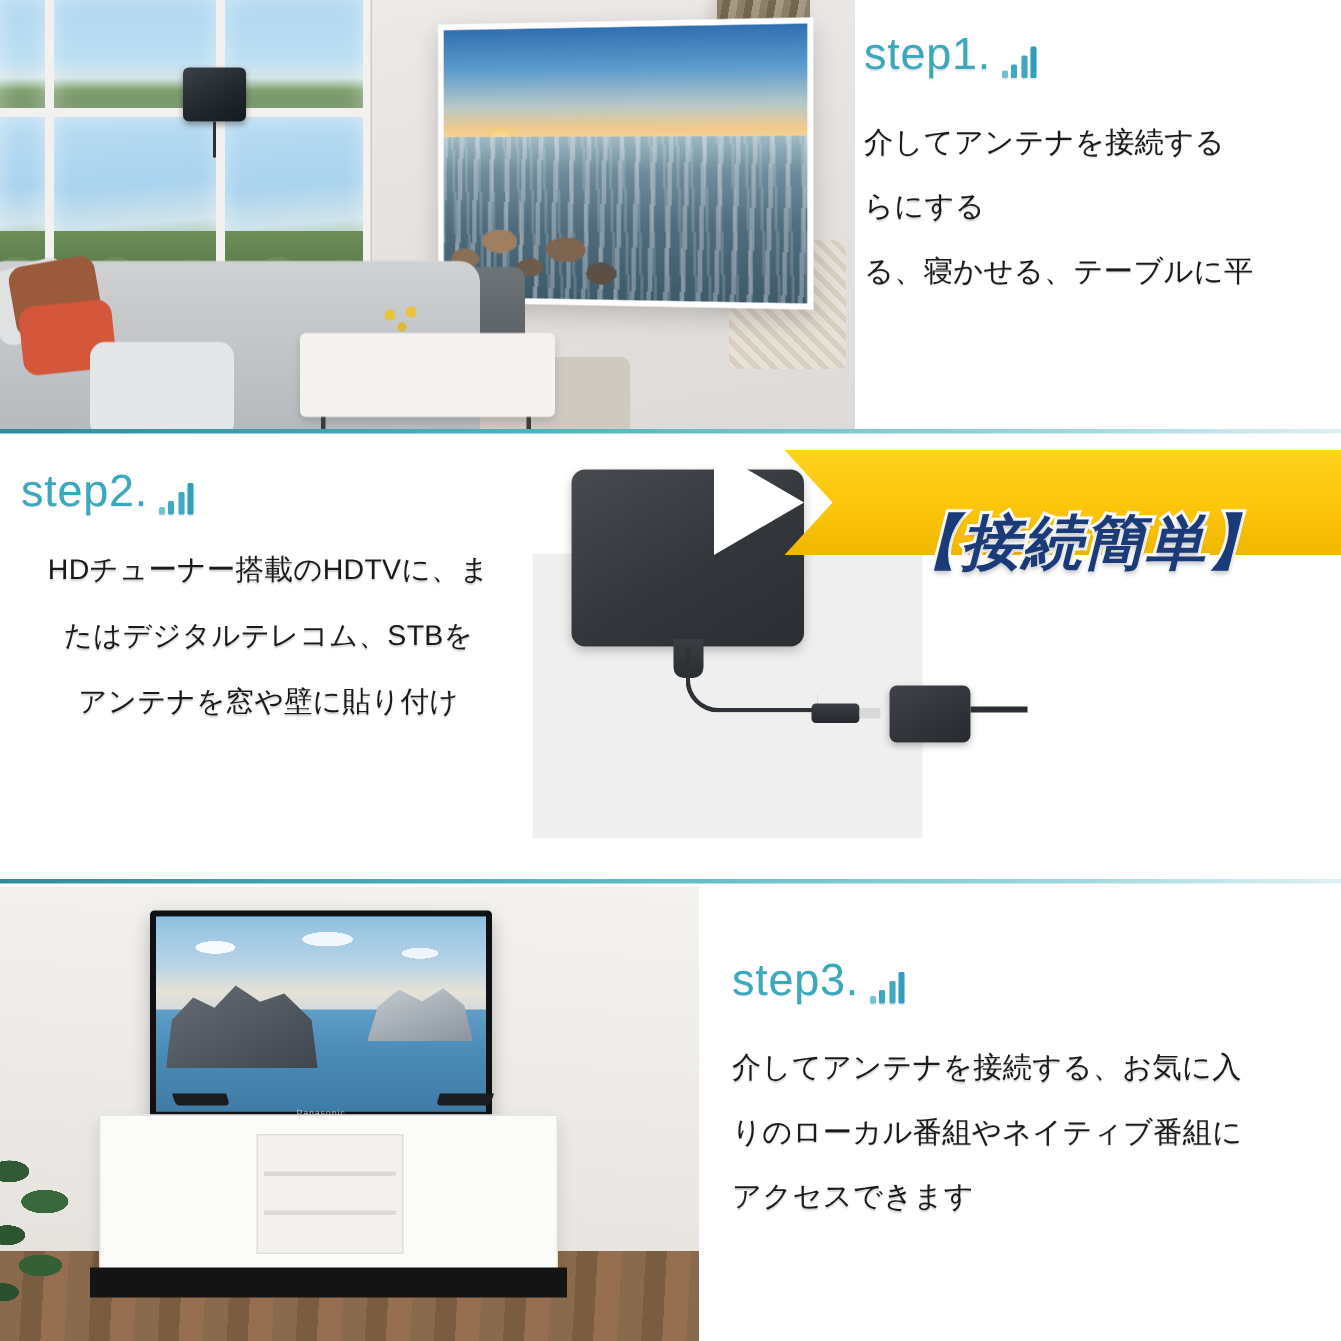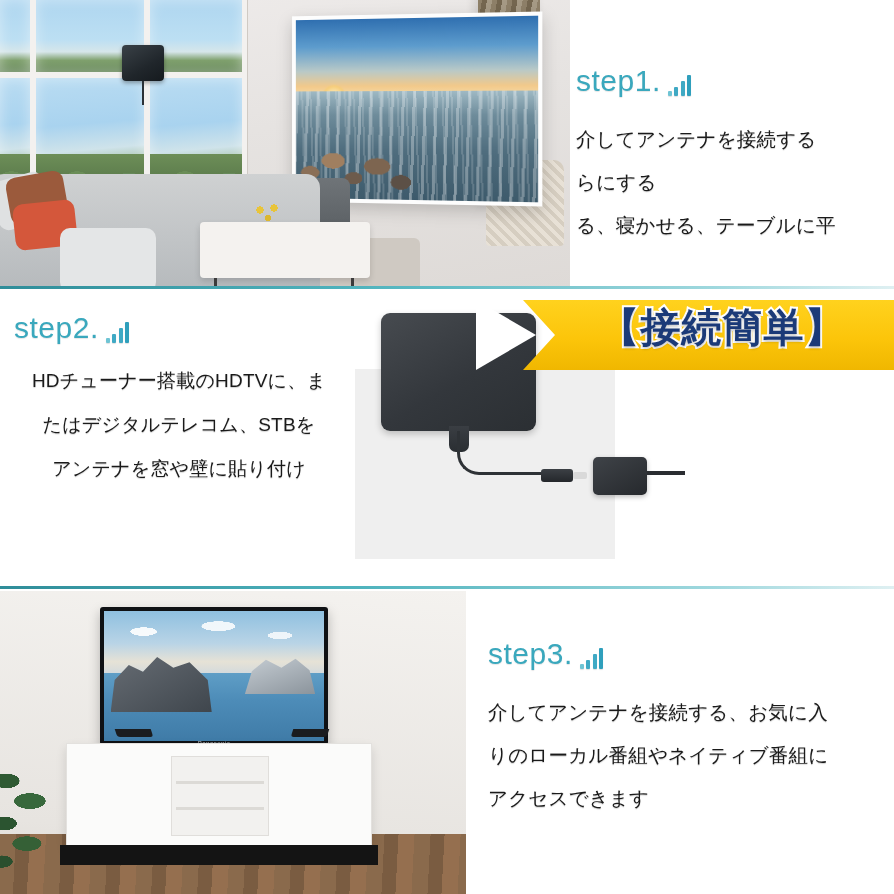--- a/index.html
+++ b/index.html
@@ -27,21 +27,21 @@
   .bars i:nth-child(2){height:9px;}
   .bars i:nth-child(3){height:15px;}
   .bars i:nth-child(4){height:21px;background:#2f9fbc;}
 
   .bodytext{color:#1a1a1a;font-size:19.5px;line-height:43px;letter-spacing:.2px;
             text-shadow:0 1px 1px rgba(0,0,0,.18);}
   .bodytext div{white-space:nowrap;}
 
   
   .s1photo{position:absolute;left:0;top:0;width:570px;height:288px;overflow:hidden;background:#d9dde0;}
-  .s1text{position:absolute;left:576px;top:22px;width:318px;margin-top:44px;}
+  .s1text{position:absolute;left:576px;top:22px;width:318px;}
   .s1text .bodytext{margin-top:22px;}
 
   
   .wall{position:absolute;inset:0;background:linear-gradient(170deg,#efeceb 0%,#e6e3e1 45%,#dedad7 100%);}
   .winframe{position:absolute;left:-4px;top:-6px;width:252px;height:232px;background:#f3f1ef;
             box-shadow:inset 0 0 0 1px #cfcac4;}
   .pane{position:absolute;background:linear-gradient(175deg,#b9dcf2 0%,#a9d3ef 38%,#cfe3ea 58%,#8fae7e 78%,#6f8f5f 100%);
         box-shadow:inset 0 0 14px rgba(255,255,255,.45);}
   .p1{left:4px;top:6px;width:30px;height:72px;}
   .p2{left:40px;top:6px;width:108px;height:72px;}
@@ -158,21 +158,21 @@
          background:linear-gradient(90deg,#6a6f73,#3a3e42 45%,#85898d);}
   .mbase{position:absolute;left:50%;top:243px;width:148px;height:17px;transform:translateX(-50%);
          border-radius:4px;background:linear-gradient(180deg,#e4e6e8,#a8acb0);box-shadow:0 3px 6px rgba(0,0,0,.18);}
 
   
   .banner{position:absolute;left:495px;top:300px;width:399px;height:70px;
           background:linear-gradient(180deg,#ffd21e 0%,#fcc50a 55%,#f0b700 100%);
           clip-path:polygon(0 0,28px 0,60px 50%,28px 100%,0 100%,0 100%,100% 100%,100% 0);
           z-index:6;box-shadow:0 2px 5px rgba(0,0,0,.10);}
   .bannerinner{position:absolute;left:495px;top:300px;width:399px;height:89px;z-index:7;
-               display:flex;align-items:flex-start;justify-content:center;padding-left:56px;box-sizing:border-box;}
+               display:flex;align-items:flex-end;justify-content:center;padding-left:56px;box-sizing:border-box;font-style:italic;}
   .bannertxt{font-size:40px;font-weight:700;color:#1b3a78;letter-spacing:1px;
              -webkit-text-stroke:4px #ffffff;paint-order:stroke fill;
              text-shadow:0 2px 3px rgba(0,0,0,.22);}
   .bannerwhite{position:absolute;left:476px;top:300px;width:60px;height:70px;z-index:5;background:#ffffff;
                clip-path:polygon(0 0,0 100%,100% 50%);}
 
   
   .s3photo{position:absolute;left:0;top:0;width:466px;height:303px;overflow:hidden;background:#eceae7;}
   .s3text{position:absolute;left:488px;top:48px;width:418px;}
   .s3text .bodytext{margin-top:22px;}

